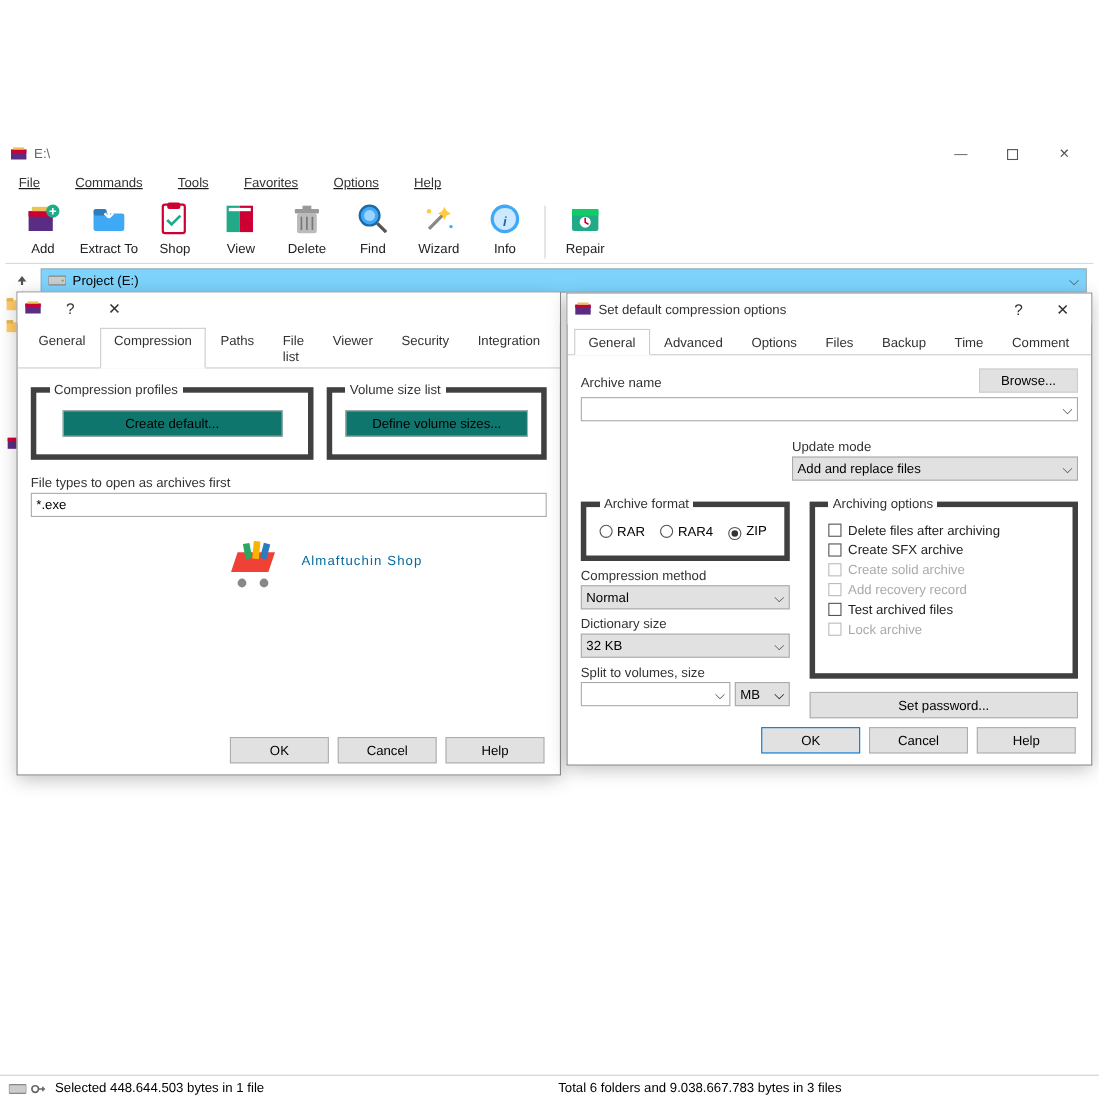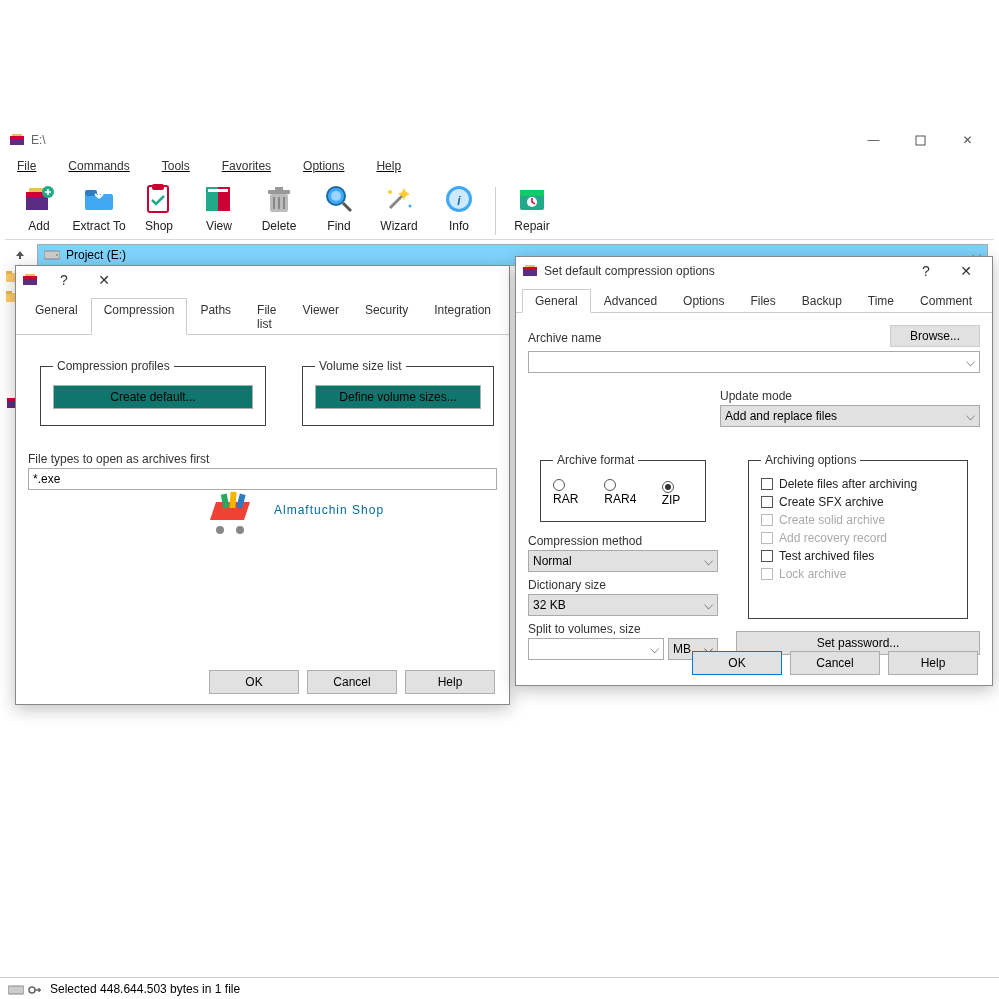--- a/index.html
+++ b/index.html
@@ -30,21 +30,21 @@
   
   .dialog { position:absolute; background:#fff; border:1px solid #888; box-shadow:0 4px 16px rgba(0,0,0,0.25); }
   .dlg-titlebar { height:28px; display:flex; align-items:center; padding:0 6px; background:#fff; }
   .dlg-titlebar .dlg-icon { width:16px; height:16px; margin-right:6px; }
   .dlg-titlebar .dlg-title { flex:1; color:#333; }
   .dlg-ctrl { width:40px; height:24px; display:flex; align-items:center; justify-content:center; color:#333; font-size:14px;}
   .tabstrip { display:flex; border-bottom:1px solid #ccc; padding:0 6px; margin-top:4px; }
   .tab { padding:4px 12px; border:1px solid transparent; border-bottom:none; margin-bottom:-1px; color:#333; }
   .tab.active { background:#fff; border:1px solid #ccc; border-bottom:1px solid #fff; }
   .dlg-body { padding:12px; }
-  fieldset { border:1px solid #404040; padding:8px 12px 12px; margin:12px; }
+  fieldset { border:5px solid #404040; padding:8px 12px 12px; margin:0; }
   legend { padding:0 4px; color:#333; }
   .wide-btn { display:block; width:200px; height:24px; background:#0f766e; border:1px solid #adadad; margin:4px auto; text-align:center; line-height:22px; }
   .txt-input { width:100%; height:22px; border:1px solid #aaa; padding:0 4px; }
   .combo { width:100%; height:22px; border:1px solid #aaa; background:#e1e1e1; display:flex; align-items:center; padding:0 4px; }
   .combo .cv { flex:1; }
   .combo .dd { color:#555; }
   .combo.white { background:#fff; }
   .dlg-buttons { display:flex; gap:8px; justify-content:flex-end; padding:10px 14px; }
   .dlg-buttons .btn { width:90px; height:24px; border:1px solid #adadad; background:#e1e1e1; text-align:center; line-height:22px; }
   .dlg-buttons .btn.primary { border:1.5px solid #0078d7; }
@@ -58,21 +58,21 @@
   .chk.dis { border-color:#bbb; }
   .chk-lbl { display:block; padding:2px 0; color:#222; }
   .chk-lbl.dis { color:#aaa; }
   .small-combo { width:50px; height:22px; border:1px solid #aaa; background:#e1e1e1; display:flex; align-items:center; padding:0 4px; }
   .setpwd-btn { width:200px; height:24px; background:#e1e1e1; border:1px solid #adadad; text-align:center; line-height:22px; margin-top:12px; }
   .browse-btn { width:90px; height:22px; background:#e1e1e1; border:1px solid #ccc; color:#000000; text-align:center; line-height:20px; }
   .watermark { position:absolute; top:480px; left:200px; color:#0369a1; font-size:40px; font-weight:400; letter-spacing:1px; pointer-events:none; display:flex; align-items:center; gap:14px;}
   .ledge { position:absolute; top:264px; left:5px; width:16px; height:170px; background:#fff; border-right:1px solid #ddd; }
   .ledge .ic { width:16px; height:16px; margin:4px auto; display:block; }
   .dialog-settings { top:265px; left:15px; width:495px; height:440px; }
-  .dialog-comp { top:256px; left:515px; width:478px; height:430px; }
+  .dialog-comp { top:266px; left:515px; width:478px; height:430px; }
 </style>
 </head>
 <body>
 
 <div class="app">
   <div class="window-main">
     <div class="titlebar">
       <svg class="app-icon" viewBox="0 0 16 16">
           <rect x="1" y="4" width="14" height="9" fill="#5a2d82"></rect>
           <rect x="1" y="4" width="14" height="3" fill="#c03"></rect>
@@ -379,14 +379,15 @@
         <svg width="16" height="12" viewBox="0 0 16 12">
             <rect x="0" y="2" width="16" height="8" rx="1" fill="#ccc" stroke="#888"></rect>
           </svg>
         <svg width="14" height="12" viewBox="0 0 14 12">
             <circle cx="4" cy="6" r="3" fill="none" stroke="#666" stroke-width="1.5"></circle>
             <path d="M7 6h6m-2-2v4" stroke="#666" stroke-width="1.5"></path>
           </svg>
       </span>
       <span>Selected 448.644.503 bytes in 1 file</span>
     </div>
+    <div class="status-right">Total 6 folders and 9.038.667.783 bytes in 3 files</div>
   </div>
 </div>
 
 </body></html>

